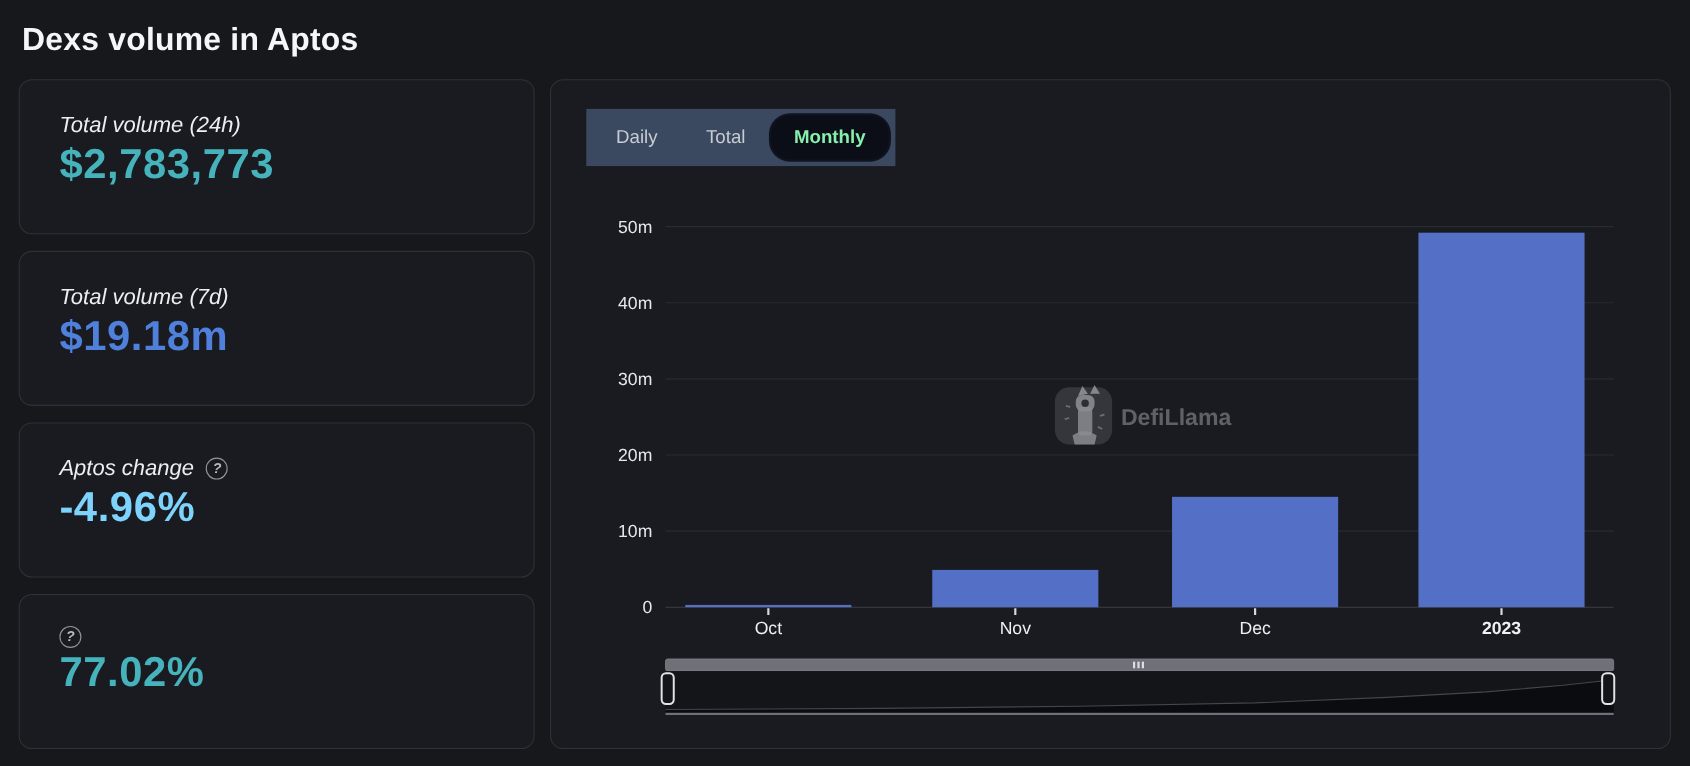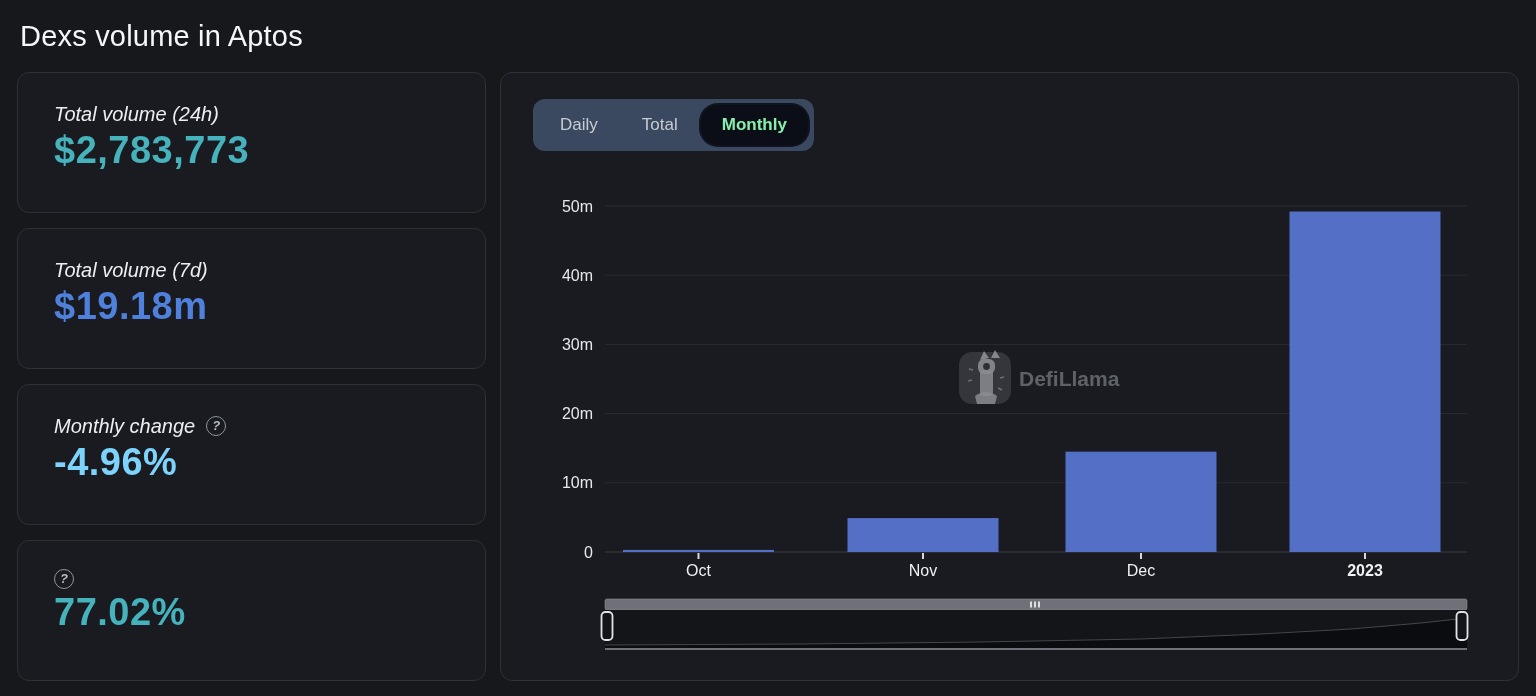--- a/index.html
+++ b/index.html
@@ -3,21 +3,21 @@
 <meta charset="utf-8">
 <style>
   html,body{margin:0;padding:0;}
   body{
     width:1536px;height:696px;position:relative;overflow:hidden;
     background:#17181c;color:#f2f3f5;
     font-family:"Liberation Sans",sans-serif;
   }
   .page-title{
     position:absolute;left:20px;top:20px;
-    font-size:29px;font-weight:400;letter-spacing:.2px;color:#f5f6f8;
+    font-size:29px;font-weight:700;letter-spacing:.2px;color:#f5f6f8;
   }
   .cards{
     position:absolute;left:17px;top:72px;width:469px;
     display:flex;flex-direction:column;gap:15px;
   }
   .card{
     height:141px;box-sizing:border-box;
     background:#191b20;border:1px solid #2e3137;border-radius:12px;
     padding:28px 36px;
   }
@@ -33,21 +33,21 @@
     border:1.5px solid #8f949c;border-radius:50%;
     display:inline-flex;align-items:center;justify-content:center;
     font-size:13px;font-weight:600;color:#b6bac1;cursor:pointer;
   }
   .panel{
     position:absolute;left:500px;top:72px;width:1019px;height:609px;box-sizing:border-box;
     background:#191b20;border:1px solid #2e3137;border-radius:12px;
   }
   .tabs{
     position:absolute;left:32px;top:26px;height:52px;z-index:2;
-    background:#3b4960;border-radius:12px;
+    background:#3b4960;border-radius:0;
     display:flex;align-items:center;padding:0 6px;gap:2px;
   }
   .tab{
     font-size:17px;color:#c7ccd3;padding:0 21px;height:40px;
     display:flex;align-items:center;border-radius:16px;cursor:pointer;white-space:nowrap;
   }
   .tab.active{
     background:#0b0e17;color:#86efac;font-weight:700;border-radius:17px;
     box-shadow:0 0 0 2px #101420;
   }
@@ -67,21 +67,21 @@
       <div class="card-value" style="color: rgb(69, 178, 188);">$2,783,773</div>
     </div>
     <div class="card">
       <div class="card-label">
         <span>Total volume (7d)</span>
       </div>
       <div class="card-value" style="color: rgb(78, 128, 220);">$19.18m</div>
     </div>
     <div class="card">
       <div class="card-label">
-        <span>Monthly change</span>
+        <span>Aptos change</span>
         <span class="info-icon">?</span>
       </div>
       <div class="card-value" style="color: #7dd3fc;">-4.96%</div>
     </div>
     <div class="card">
       <div class="card-label">
         <span class="info-icon">?</span>
       </div>
       <div class="card-value" style="color: rgb(69, 178, 188);">77.02%</div>
     </div>

